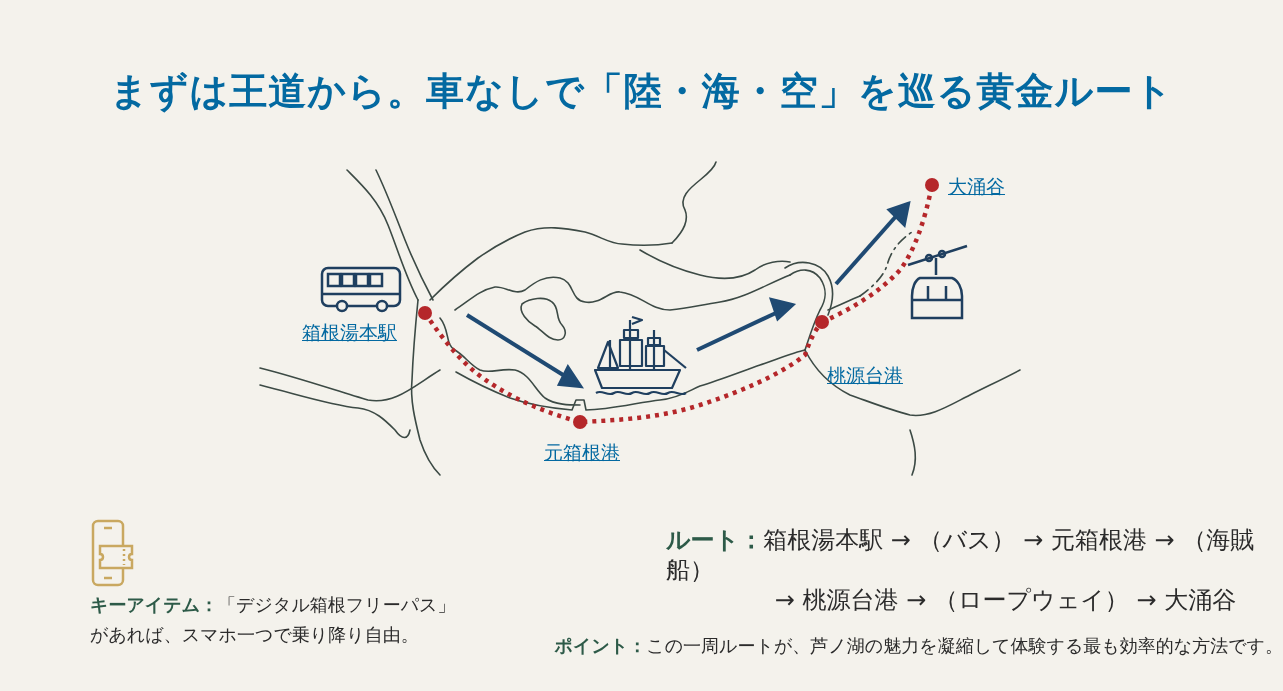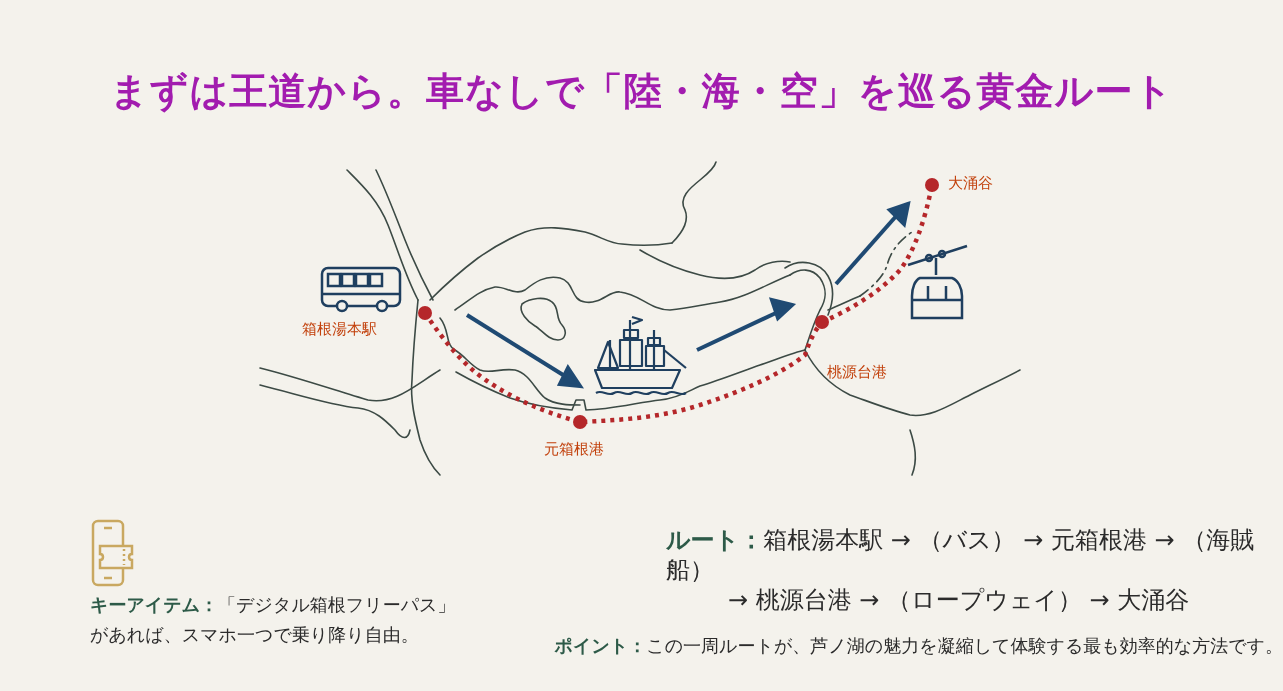--- a/index.html
+++ b/index.html
@@ -11,32 +11,33 @@
       position: relative;
     }
     .title {
       position: absolute;
       left: 0; right: 0; top: 66px;
       text-align: center;
       font-family: "DejaVu Serif", "Liberation Serif", serif;
       font-weight: bold;
       font-size: 38px;
       letter-spacing: 1px;
-      color: #a21caf;
+      color: #0369a1;
     }
     .map {
       position: absolute;
       left: 0; top: 0;
       width: 1283px; height: 691px;
     }
     .place-label {
       position: absolute;
-      font-size: 15px;
-      color: #c2410c;
+      font-size: 19px;
+      color: #0369a1;
       white-space: nowrap;
+      text-decoration: underline;
     }
     .info-left {
       position: absolute;
       left: 90px; top: 518px;
       display: flex;
       align-items: flex-start;
       flex-direction: column;
     }
     .info-left .icon { width: 44px; height: 72px; margin-right: 30px; }
     .info-text { font-size: 18px; line-height: 30px; color: #2b2b2b; }
@@ -44,21 +45,21 @@
       font-weight: bold;
       color: #2d5a48;
     }
     .info-right {
       position: absolute;
       left: 666px; top: 525px;
       font-size: 24px;
       line-height: 30px;
       color: #2b2b2b;
     }
-    .info-right .line2 { padding-left: 62px; }
+    .info-right .line2 { padding-left: 62px; text-align: center; }
     .point {
       position: absolute;
       left: 0; right: 0; top: 634px;
       text-align: right;
       font-size: 18px;
       color: #2b2b2b;
     }
   </style>
 </head>
 <body>

